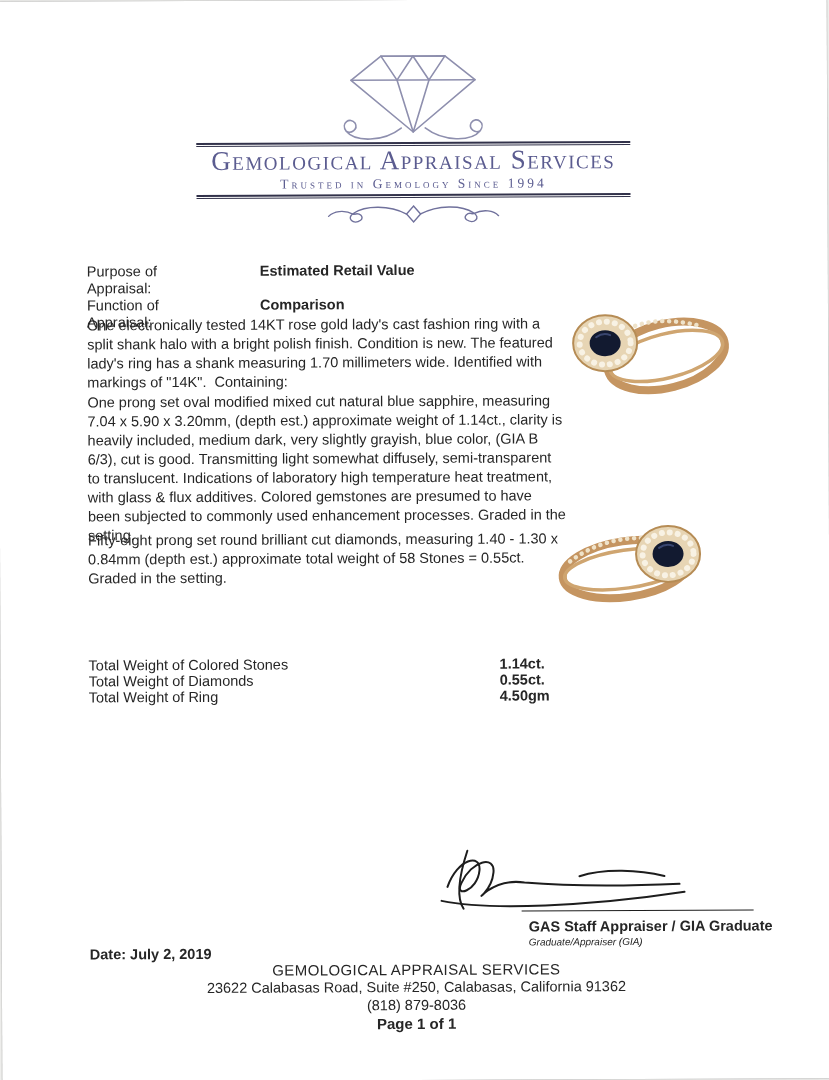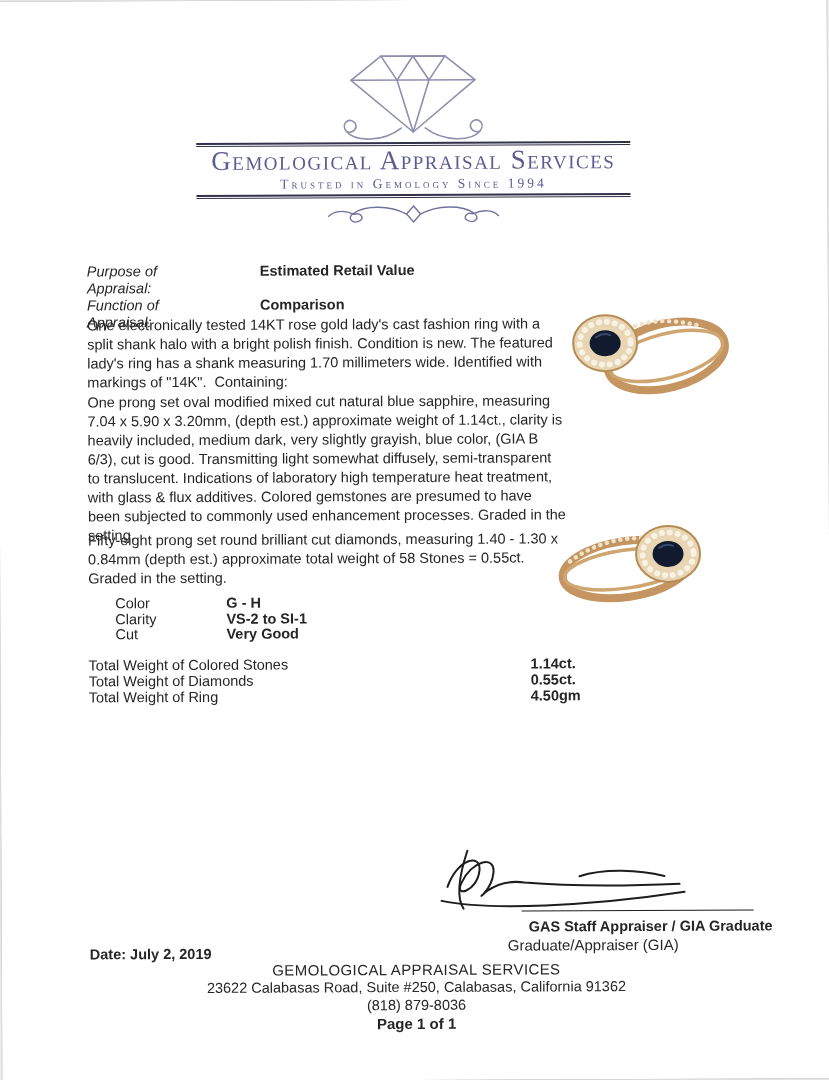--- a/index.html
+++ b/index.html
@@ -29,50 +29,50 @@
   .tagline {
     left:198px; top:176px; width:434px; text-align:center;
     font-family:"Liberation Serif", serif; font-variant:small-caps;
     font-size:13.5px; letter-spacing:3px; color:#5b5c90;
   }
   .divider-svg { left:325px; top:201px; width:180px; height:26px; }
 
   
   .meta { left:88px; top:262px; font-size:14.5px; line-height:17px; }
   .meta .row { display:flex; }
-  .meta .lbl { width:133px;font-style:italic; }
+  .meta .lbl { width:133px; }
   .meta .val { font-weight:bold;margin-left:40px; }
 
   
   .para { left:88px; width:478px; font-size:14.5px; line-height:19px;
           white-space:pre-wrap; }
   .para1 { top:315px; }
   .para2 { top:392px; }
   .para3 { top:530px; }
 
   
   .grades { left:115px; top:595px; font-size:14.5px; line-height:15.6px; }
   .grades .lbl { display:inline-block; width:107px; }
   .grades .val { font-weight:bold; }
 
   
   .totals { left:88px; top:656px; font-size:14.5px; line-height:16.2px; }
   .totals .lbl { display:inline-block; width:407px; }
-  .totals .val { font-weight:bold;margin-left:31px; }
+  .totals .val { font-weight:bold; }
 
   
   .ring1 { left:552px; top:300px; width:182px; height:102px; }
   .ring2 { left:548px; top:510px; width:188px; height:102px; }
 
   
   .signature-svg { left:428px; top:845px; width:332px; height:68px; }
   .sig-line { left:520px; top:911px; width:232px; border-top:1.5px solid #1d1d1d; }
   .date-line { left:88px; top:922px; font-size:14.5px; font-weight:bold;margin-top:23px; }
   .appraiser-title { left:527px; top:919px; font-size:14.5px; font-weight:bold; }
-  .appraiser-subtitle { left:506px; top:937px; font-size:15px; }
+  .appraiser-subtitle { left:527px; top:937px; font-size:10px; font-style:italic; }
 
   
   .footer-line { left:0; width:829px; text-align:center; }
   .f-company { top:961px; font-size:15px; letter-spacing:.4px; }
   .f-address { top:979px; font-size:14.5px; }
   .f-phone   { top:997px; font-size:14.5px; }
   .f-page    { top:1015px; font-size:15px; font-weight:bold; }
 </style>
 </head>
 <body>
@@ -109,34 +109,20 @@
     <div class="row">
       <span class="lbl">Function of Appraisal:</span>
       <span class="val">Comparison</span>
     </div>
   </div>
 
   <div class="abs para para1">One electronically tested 14KT rose gold lady's cast fashion ring with a split shank halo with a bright polish finish. Condition is new. The featured lady's ring has a shank measuring 1.70 millimeters wide. Identified with markings of "14K".  Containing:</div>
   <div class="abs para para2">One prong set oval modified mixed cut natural blue sapphire, measuring 7.04 x 5.90 x 3.20mm, (depth est.) approximate weight of 1.14ct., clarity is heavily included, medium dark, very slightly grayish, blue color, (GIA B 6/3), cut is good. Transmitting light somewhat diffusely, semi-transparent to translucent. Indications of laboratory high temperature heat treatment, with glass &amp; flux additives. Colored gemstones are presumed to have been subjected to commonly used enhancement processes. Graded in the setting.</div>
   <div class="abs para para3">Fifty-eight prong set round brilliant cut diamonds, measuring 1.40 - 1.30 x 0.84mm (depth est.) approximate total weight of 58 Stones = 0.55ct. Graded in the setting.</div>
 
-  <div class="abs grades">
-    <div>
-      <span class="lbl">Color</span>
-      <span class="val">G - H</span>
-    </div>
-    <div>
-      <span class="lbl">Clarity</span>
-      <span class="val">VS-2 to SI-1</span>
-    </div>
-    <div>
-      <span class="lbl">Cut</span>
-      <span class="val">Very Good</span>
-    </div>
-  </div>
 
   <div class="abs totals">
     <div>
       <span class="lbl">Total Weight of Colored Stones</span>
       <span class="val">1.14ct.</span>
     </div>
     <div>
       <span class="lbl">Total Weight of Diamonds</span>
       <span class="val">0.55ct.</span>
     </div>

